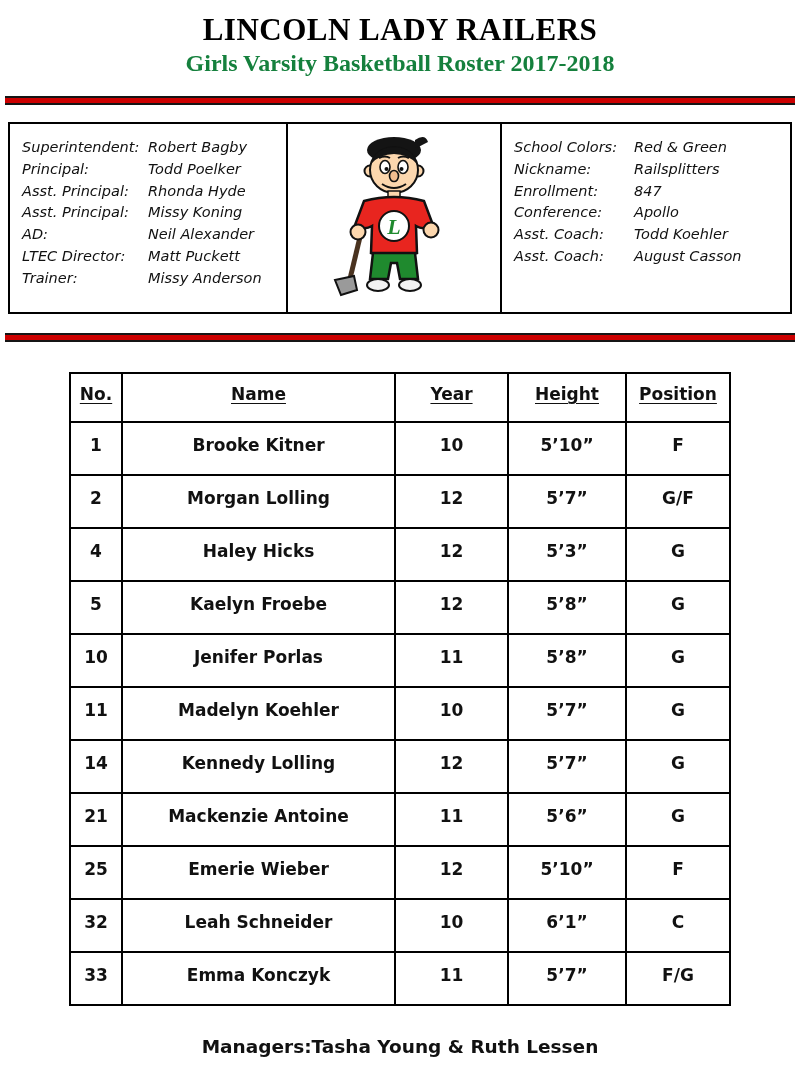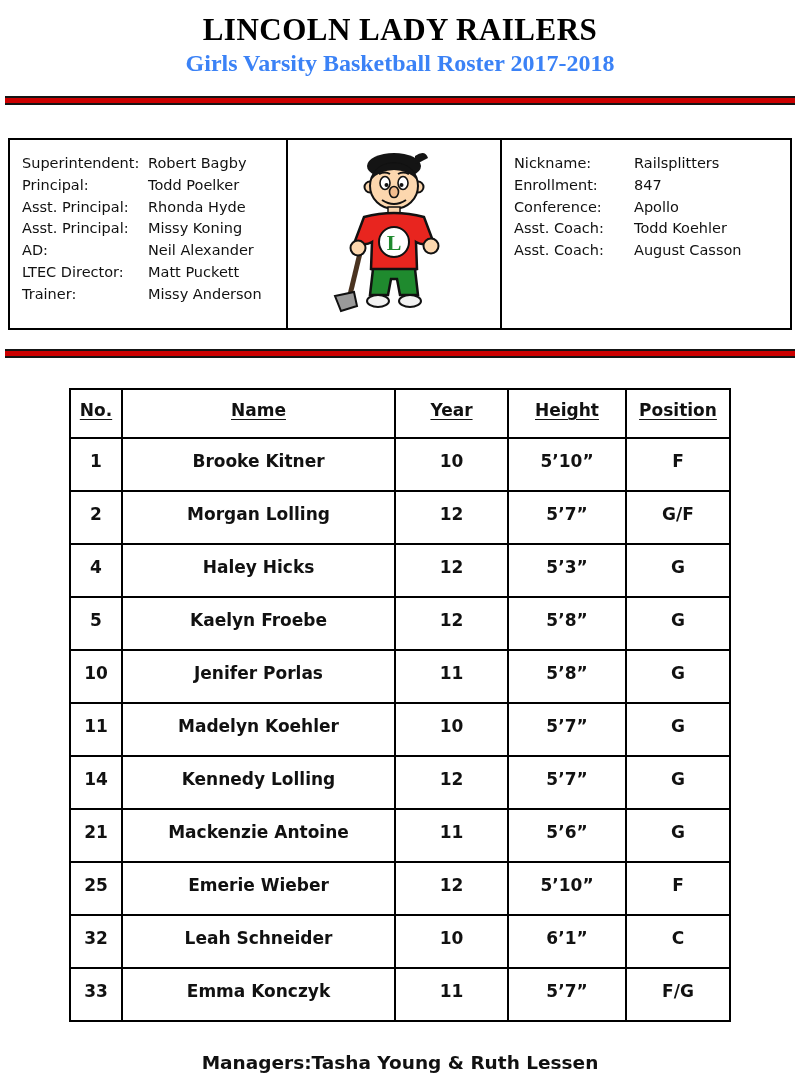--- a/index.html
+++ b/index.html
@@ -19,37 +19,38 @@
     text-align: center;
     padding-top: 12px;
     color: #000;
   }
   .subtitle {
     font-family: "Liberation Serif", "DejaVu Serif", serif;
     font-weight: bold;
     font-size: 24px;
     text-align: center;
     margin-top: 2px;
-    color: #3b82f6;
+    color: #15803d;
   }
 
   .divider {
     margin: 19px 5px 0 5px;
     height: 5px;
     background: #cc0000;
     border-top: 2.5px solid #151515;
     border-bottom: 2.5px solid #151515;
   }
 
   .info-box {
     display: flex;
-    margin: 33px 8px 0 8px;
+    margin: 17px 8px 0 8px;
     border: 2px solid #000;
     box-sizing: border-box;
     min-height: 192px;
+    font-style: italic;
   }
   .info-col {
     padding: 13px 0 16px 12px;
     font-size: 14.5px;
     box-sizing: border-box;
   }
   .info-left  { width: 278px; border-right: 2px solid #000; }
   .info-mascot {
     width: 212px;
     border-right: 2px solid #000;
@@ -167,20 +168,24 @@
         <text x="76" y="101" text-anchor="middle" font-size="22" font-weight="bold" font-family="Liberation Serif, serif" fill="#1f8a2e">L</text>
 
         <path d="M55 120 L97 120 L100 146 L82 146 L79 130 L73 130 L70 146 L52 146 Z" fill="#1f8a2e" stroke="#111" stroke-width="2.5"></path>
 
         <ellipse cx="60" cy="152" rx="11" ry="6" fill="#f2f2f2" stroke="#111" stroke-width="2"></ellipse>
         <ellipse cx="92" cy="152" rx="11" ry="6" fill="#f2f2f2" stroke="#111" stroke-width="2"></ellipse>
       </svg>
     </div>
 
     <div class="info-col info-right">
+        <div class="info-line">
+          <span class="info-label">School Colors:</span>
+          <span class="info-value">Red &amp; Green</span>
+        </div>
         <div class="info-line">
           <span class="info-label">Nickname:</span>
           <span class="info-value">Railsplitters</span>
         </div>
         <div class="info-line">
           <span class="info-label">Enrollment:</span>
           <span class="info-value">847</span>
         </div>
         <div class="info-line">
           <span class="info-label">Conference:</span>

